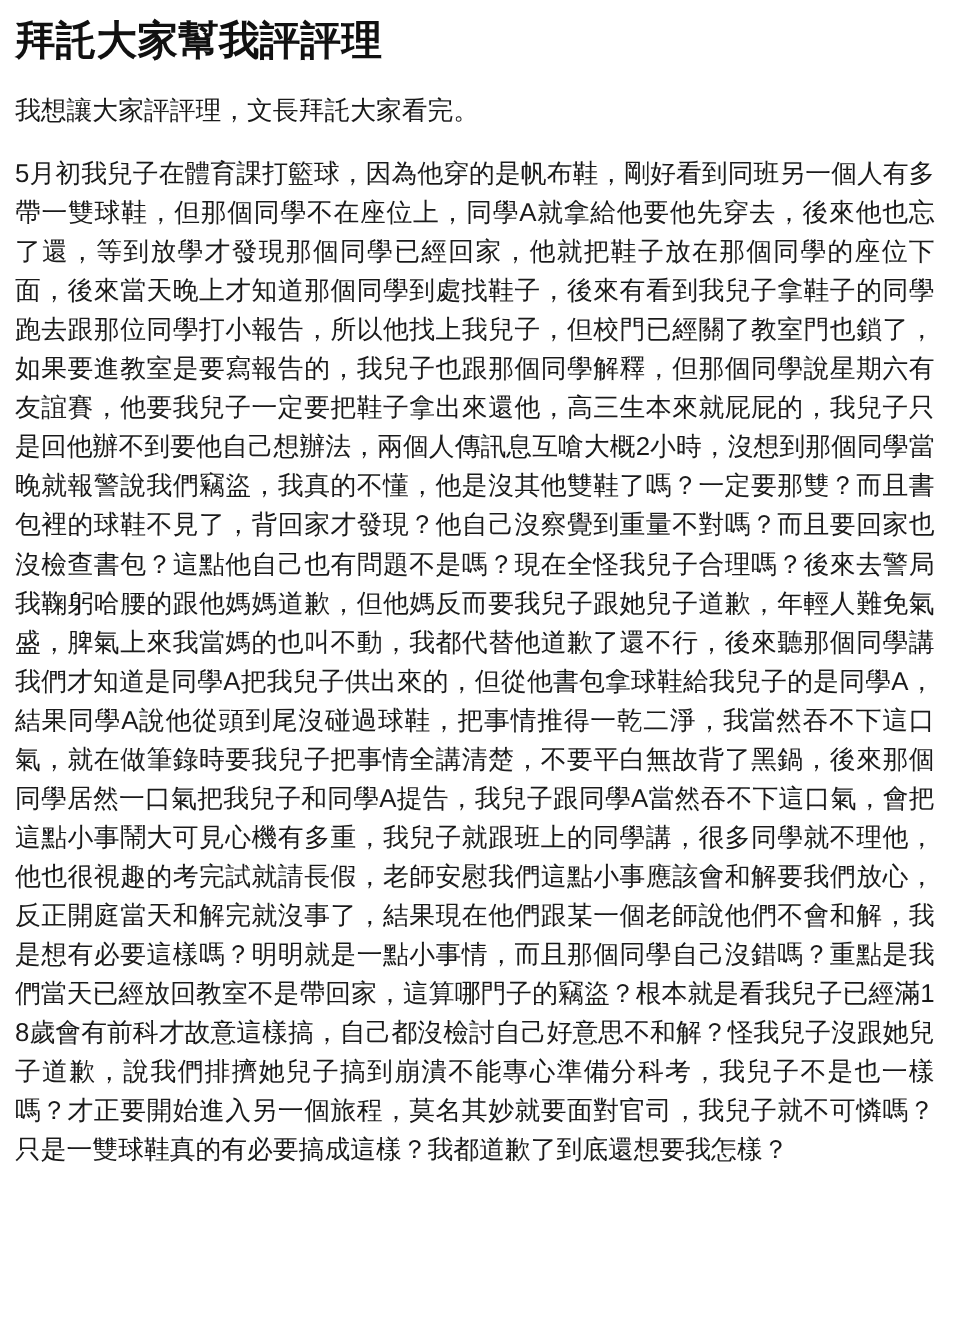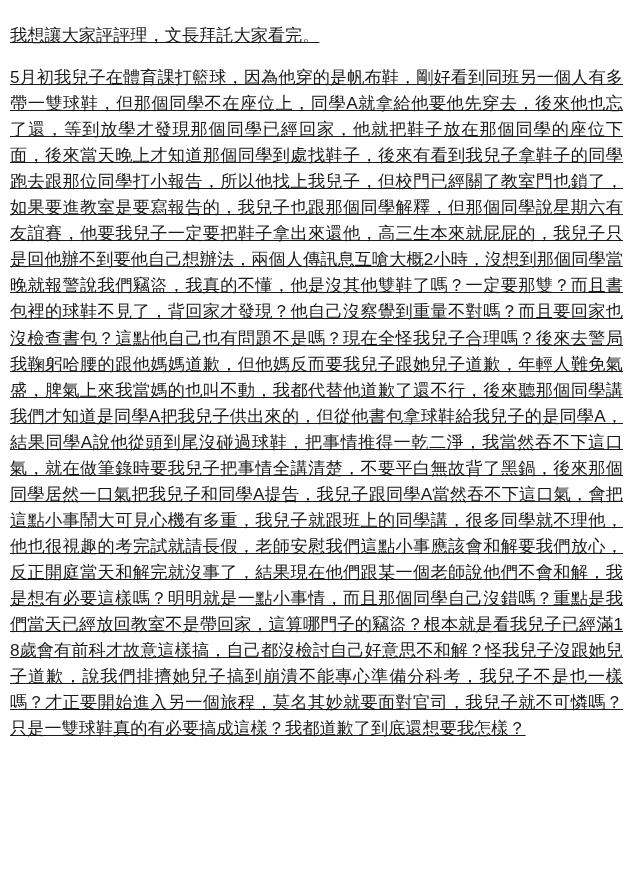--- a/index.html
+++ b/index.html
@@ -25,21 +25,20 @@
     padding: 0;
     font-size: 27px;
     line-height: 38px;
     font-weight: bold;
     letter-spacing: 0.2px;
     color: #111111;
   }
   .article-body {
     margin: 0;
     padding: 0;
-    text-decoration: underline;
   }
   .para {
     margin: 0;
     padding: 0;
     font-size: 17.2px;
     line-height: 26.05px;
     color: #1a1a1a;
     text-align: justify;
     text-justify: inter-character;
     word-break: break-all;
@@ -50,19 +49,20 @@
   }
   .para-lead {
     margin-top: 14px;
   }
 </style>
 </head>
 <body>
 
 <div class="page">
 
+  <h1 class="article-title">拜託大家幫我評評理</h1>
 
   <div class="article-body">
     <p class="para para-lead">我想讓大家評評理，文長拜託大家看完。</p>
     <p class="para">5月初我兒子在體育課打籃球，因為他穿的是帆布鞋，剛好看到同班另一個人有多帶一雙球鞋，但那個同學不在座位上，同學A就拿給他要他先穿去，後來他也忘了還，等到放學才發現那個同學已經回家，他就把鞋子放在那個同學的座位下面，後來當天晚上才知道那個同學到處找鞋子，後來有看到我兒子拿鞋子的同學跑去跟那位同學打小報告，所以他找上我兒子，但校門已經關了教室門也鎖了，如果要進教室是要寫報告的，我兒子也跟那個同學解釋，但那個同學說星期六有友誼賽，他要我兒子一定要把鞋子拿出來還他，高三生本來就屁屁的，我兒子只是回他辦不到要他自己想辦法，兩個人傳訊息互嗆大概2小時，沒想到那個同學當晚就報警說我們竊盜，我真的不懂，他是沒其他雙鞋了嗎？一定要那雙？而且書包裡的球鞋不見了，背回家才發現？他自己沒察覺到重量不對嗎？而且要回家也沒檢查書包？這點他自己也有問題不是嗎？現在全怪我兒子合理嗎？後來去警局我鞠躬哈腰的跟他媽媽道歉，但他媽反而要我兒子跟她兒子道歉，年輕人難免氣盛，脾氣上來我當媽的也叫不動，我都代替他道歉了還不行，後來聽那個同學講我們才知道是同學A把我兒子供出來的，但從他書包拿球鞋給我兒子的是同學A，結果同學A說他從頭到尾沒碰過球鞋，把事情推得一乾二淨，我當然吞不下這口氣，就在做筆錄時要我兒子把事情全講清楚，不要平白無故背了黑鍋，後來那個同學居然一口氣把我兒子和同學A提告，我兒子跟同學A當然吞不下這口氣，會把這點小事鬧大可見心機有多重，我兒子就跟班上的同學講，很多同學就不理他，他也很視趣的考完試就請長假，老師安慰我們這點小事應該會和解要我們放心，反正開庭當天和解完就沒事了，結果現在他們跟某一個老師說他們不會和解，我是想有必要這樣嗎？明明就是一點小事情，而且那個同學自己沒錯嗎？重點是我們當天已經放回教室不是帶回家，這算哪門子的竊盜？根本就是看我兒子已經滿18歲會有前科才故意這樣搞，自己都沒檢討自己好意思不和解？怪我兒子沒跟她兒子道歉，說我們排擠她兒子搞到崩潰不能專心準備分科考，我兒子不是也一樣嗎？才正要開始進入另一個旅程，莫名其妙就要面對官司，我兒子就不可憐嗎？只是一雙球鞋真的有必要搞成這樣？我都道歉了到底還想要我怎樣？</p>
   </div>
 
 </div>
 
 </body></html>

